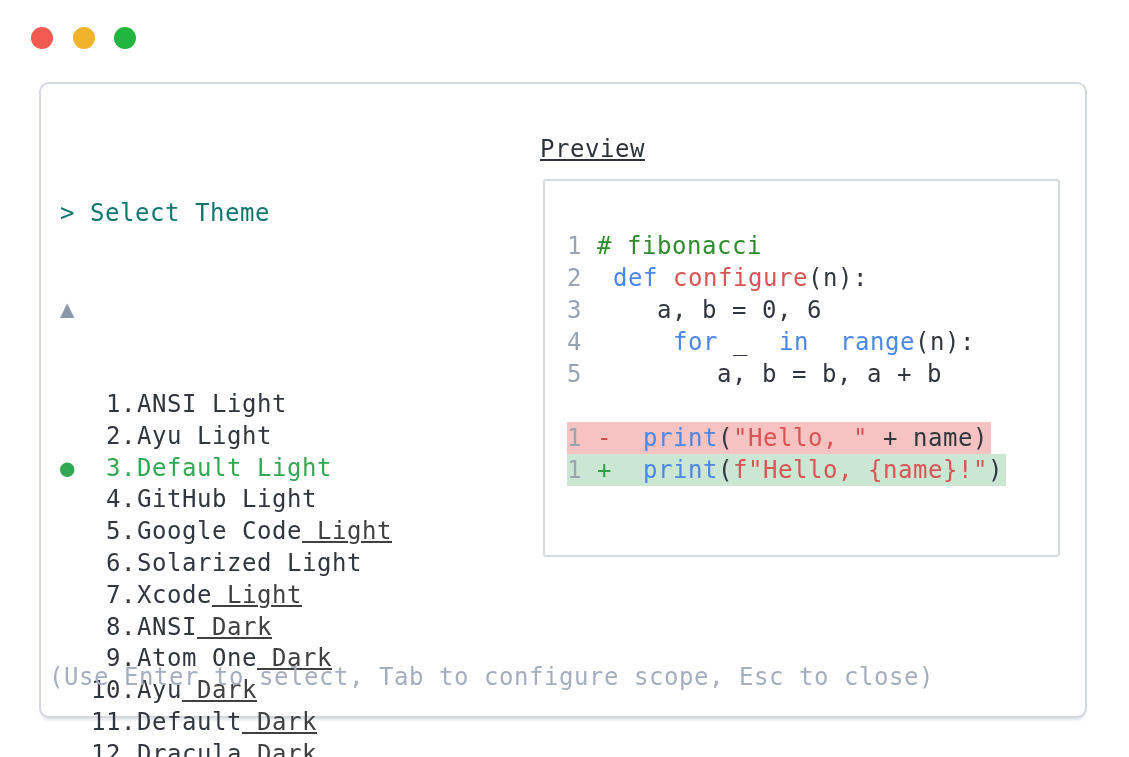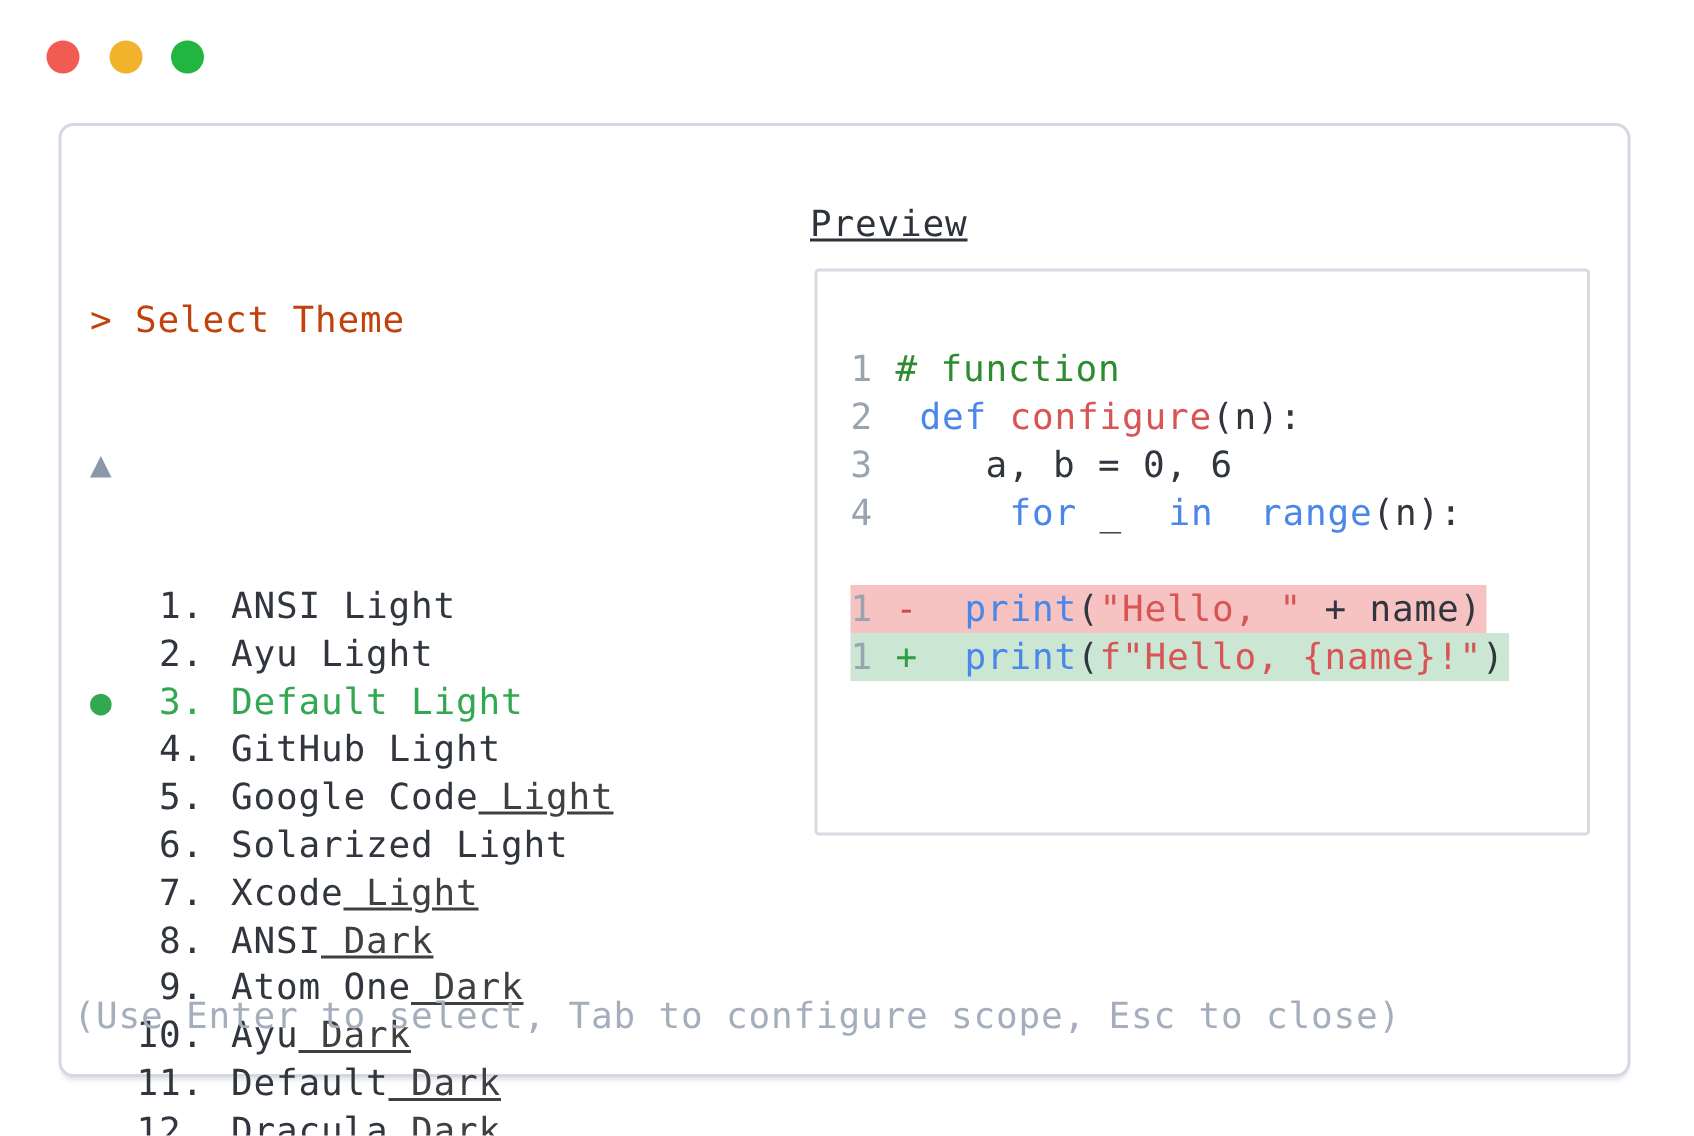--- a/index.html
+++ b/index.html
@@ -17,27 +17,27 @@
   .dot.d3 { left:114px; }
 
   
   .window {
     position:absolute; left:39px; top:82px; width:1048px; height:636px;
     border:2px solid #d4d8e0; border-radius:10px; background:#fff;
     box-shadow:0 4px 3px -2px rgba(160,168,185,0.35);
   }
 
   .left-col { position:absolute; left:19px; top:49px; white-space:pre; }
-  .prompt { color:#c2410c; }
+  .prompt { color:#0f766e; }
   .scroll-up { color:#8b98ac; }
 
   .trow { line-height:31.8px; white-space:pre; }
   .trow .marker { display:inline-block; width:30px; color:#33a852; }
   .trow .num { display:inline-block; width:46px; text-align:right; }
-  .trow .name { margin-left:18px; }
+  .trow .name { margin-left:1px; }
   .trow .variant { color:#404040;text-decoration:underline; }
   .trow.sel .num, .trow.sel .name { color:#33a852; }
 
   .hint { position:absolute; left:8px; top:557px; color:#a5aebd; white-space:pre;margin-top:20px; }
 
   
   .preview-label { position:absolute; left:499px; top:49px; color:#2e333b;text-decoration:underline; }
   .preview-box {
     position:absolute; left:502px; top:95px; width:517px; height:378px;
     border:2px solid #d6dae1; border-radius:3px; background:#fff;
@@ -70,23 +70,24 @@
     <div class="prompt">&gt; Select Theme</div>
     <div class="scroll-up">▲</div>
     <div id="theme-list"><div class="trow"><span class="marker"> </span><span class="num">1.</span><span class="name">ANSI Light</span></div><div class="trow"><span class="marker"> </span><span class="num">2.</span><span class="name">Ayu Light</span></div><div class="trow sel"><span class="marker">●</span><span class="num">3.</span><span class="name">Default Light</span></div><div class="trow"><span class="marker"> </span><span class="num">4.</span><span class="name">GitHub Light</span></div><div class="trow"><span class="marker"> </span><span class="num">5.</span><span class="name">Google Code</span><span class="variant"> Light</span></div><div class="trow"><span class="marker"> </span><span class="num">6.</span><span class="name">Solarized Light</span></div><div class="trow"><span class="marker"> </span><span class="num">7.</span><span class="name">Xcode</span><span class="variant"> Light</span></div><div class="trow"><span class="marker"> </span><span class="num">8.</span><span class="name">ANSI</span><span class="variant"> Dark</span></div><div class="trow"><span class="marker"> </span><span class="num">9.</span><span class="name">Atom One</span><span class="variant"> Dark</span></div><div class="trow"><span class="marker"> </span><span class="num">10.</span><span class="name">Ayu</span><span class="variant"> Dark</span></div><div class="trow"><span class="marker"> </span><span class="num">11.</span><span class="name">Default</span><span class="variant"> Dark</span></div><div class="trow"><span class="marker"> </span><span class="num">12.</span><span class="name">Dracula</span><span class="variant"> Dark</span></div></div>
     
   </div>
 
   <div class="preview-label">Preview</div>
 
   <div class="preview-box" id="code-area">
 
-  <div class="crow"><span class="chip"><span class="tok ln">1</span><span class="tok plain"> </span><span class="tok comment"># function</span></span></div>
+  <div class="crow"><span class="chip"><span class="tok ln">1</span><span class="tok plain"> </span><span class="tok comment"># fibonacci</span></span></div>
       <div class="crow"><span class="chip"><span class="tok ln">2</span><span class="tok plain"> </span><span class="tok keyword">def</span><span class="tok plain"> </span><span class="tok fname">configure</span><span class="tok plain">(n):</span></span></div>
       <div class="crow"><span class="chip"><span class="tok ln">3</span><span class="tok plain">     a, b = 0, 6</span></span></div>
       <div class="crow"><span class="chip"><span class="tok ln">4</span><span class="tok plain">     </span><span class="tok keyword">for</span><span class="tok plain"> _ </span><span class="tok keyword">in</span><span class="tok plain"> </span><span class="tok keyword">range</span><span class="tok plain">(n):</span></span></div>
+      <div class="crow"><span class="chip"><span class="tok ln">5</span><span class="tok plain">         a, b = b, a + b</span></span></div>
       <div class="crow"><span class="chip"></span></div>
       <div class="crow"><span class="chip del"><span class="tok ln">1</span><span class="tok plain"> </span><span class="tok minus">-</span><span class="tok plain"> </span><span class="tok keyword">print</span><span class="tok plain">(</span><span class="tok string">"Hello, "</span><span class="tok plain"> + name)</span></span></div>
       <div class="crow"><span class="chip add"><span class="tok ln">1</span><span class="tok plain"> </span><span class="tok plus">+</span><span class="tok plain"> </span><span class="tok keyword">print</span><span class="tok plain">(</span><span class="tok string">f"Hello, {name}!"</span><span class="tok plain">)</span></span></div>
     </div>
 
   <div class="hint">(Use Enter to select, Tab to configure scope, Esc to close)</div>
 </div>
 
 </body></html>

